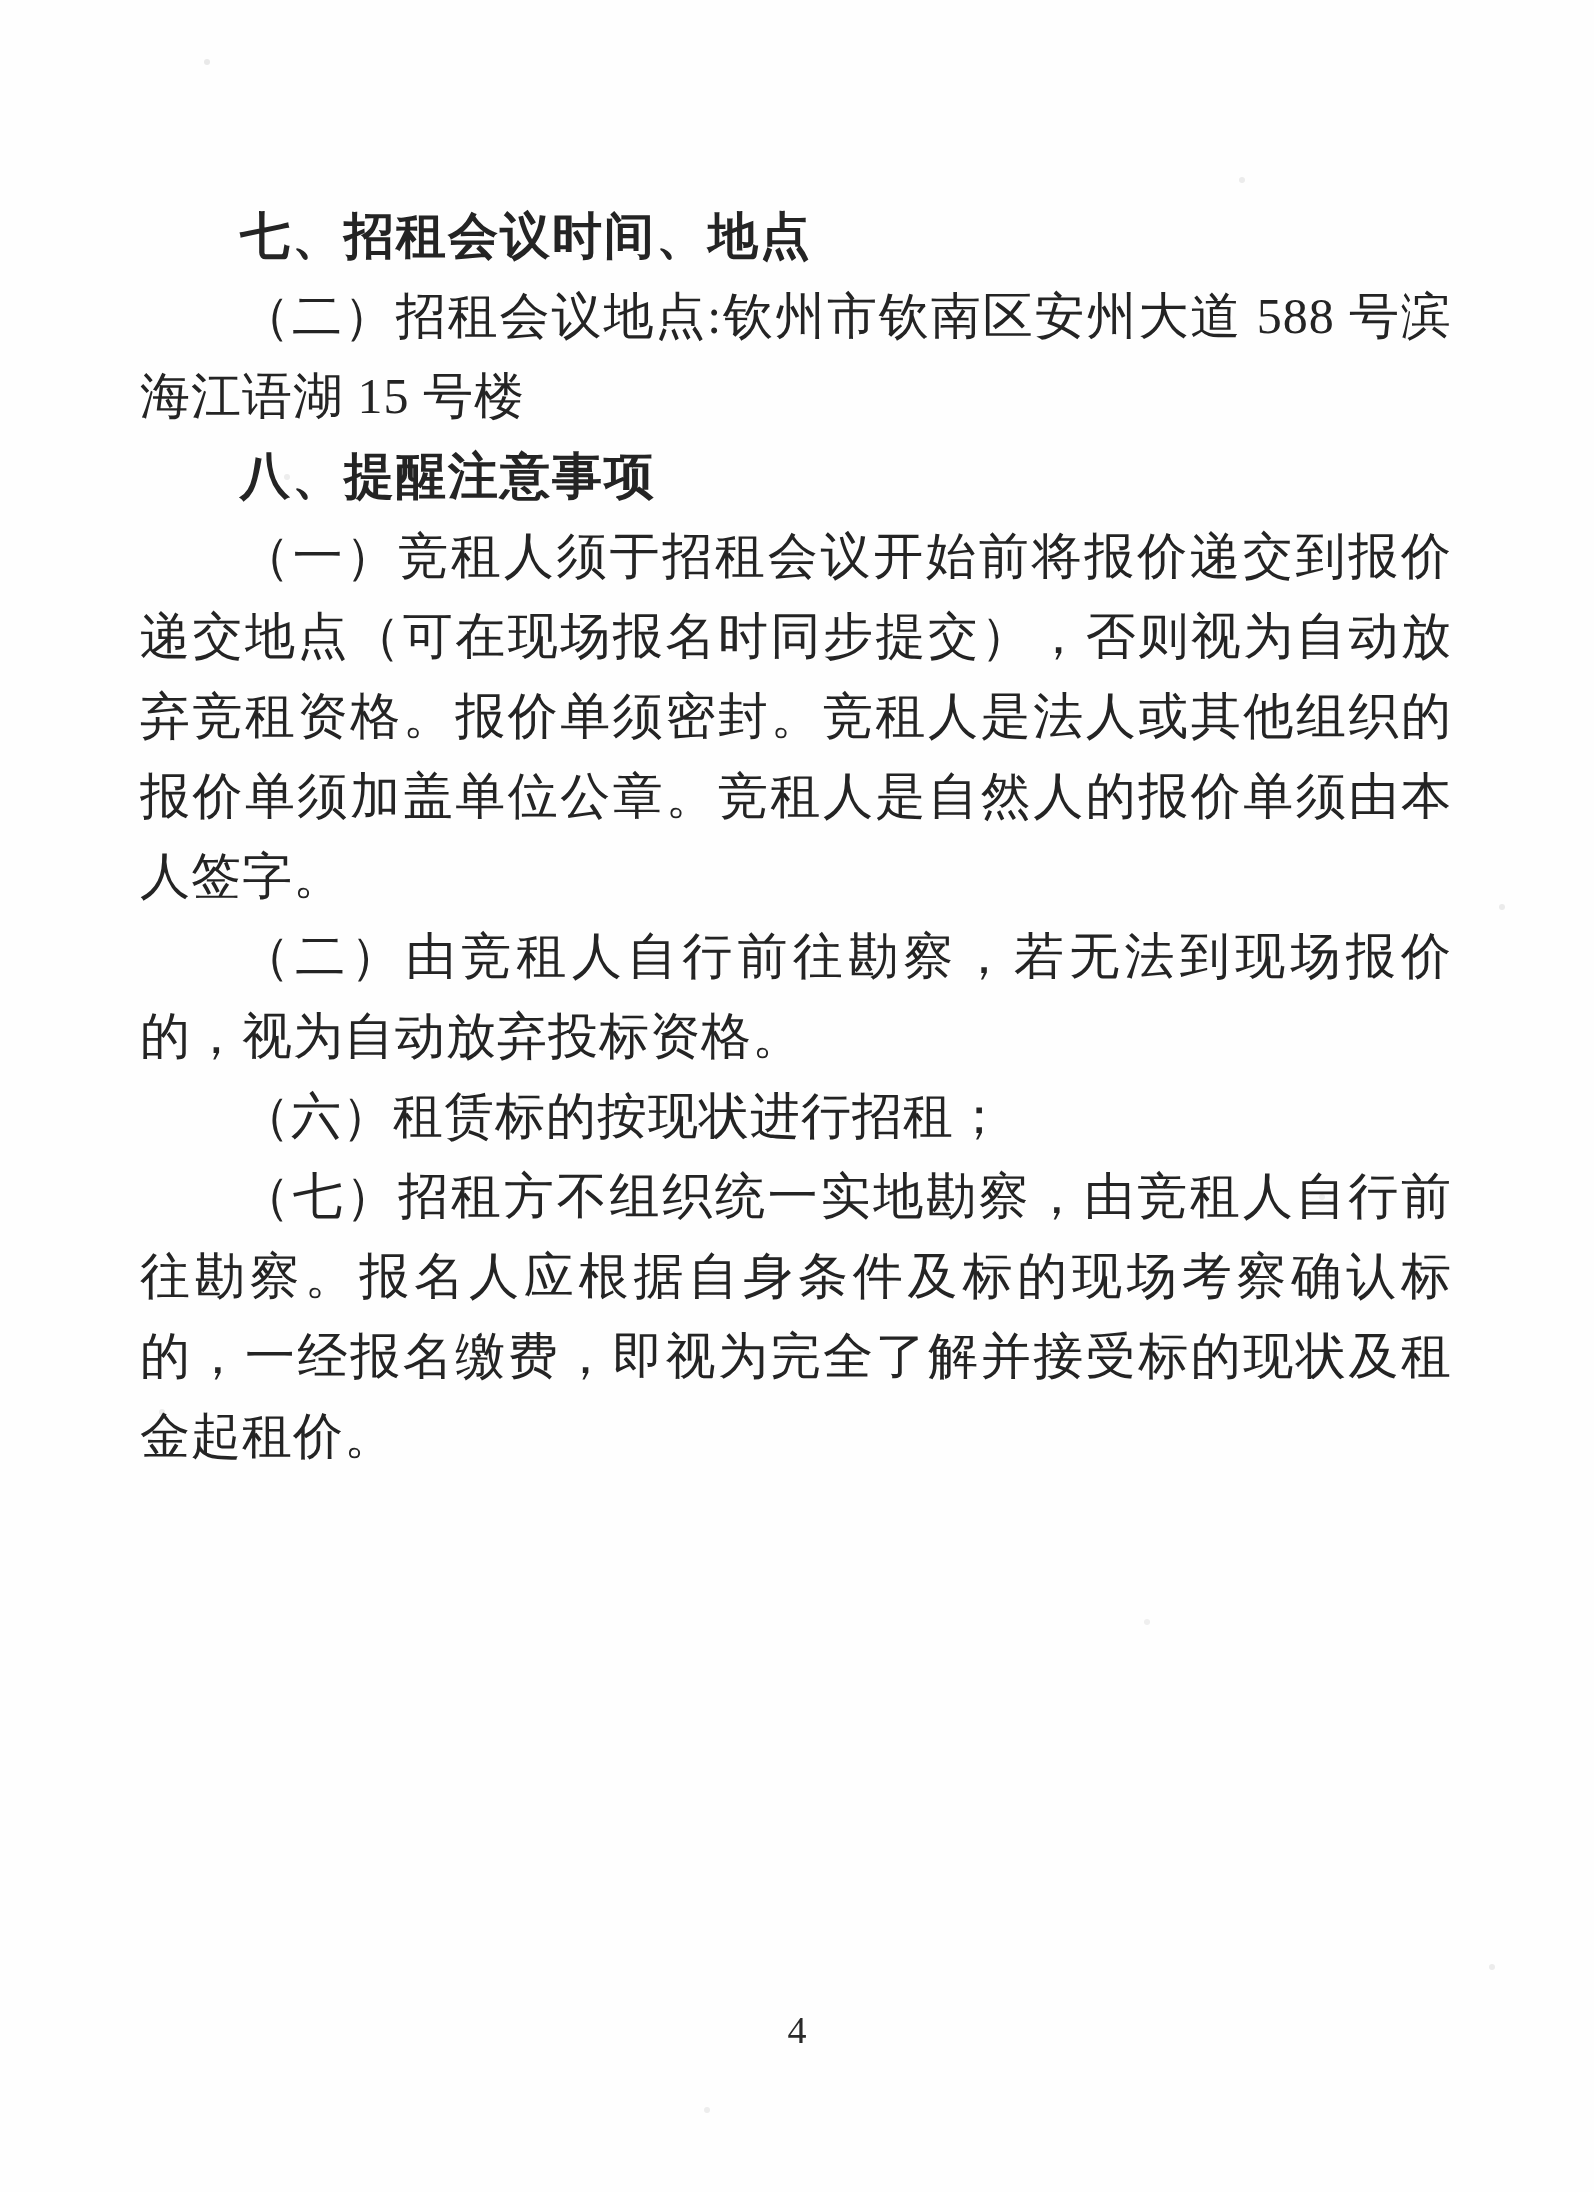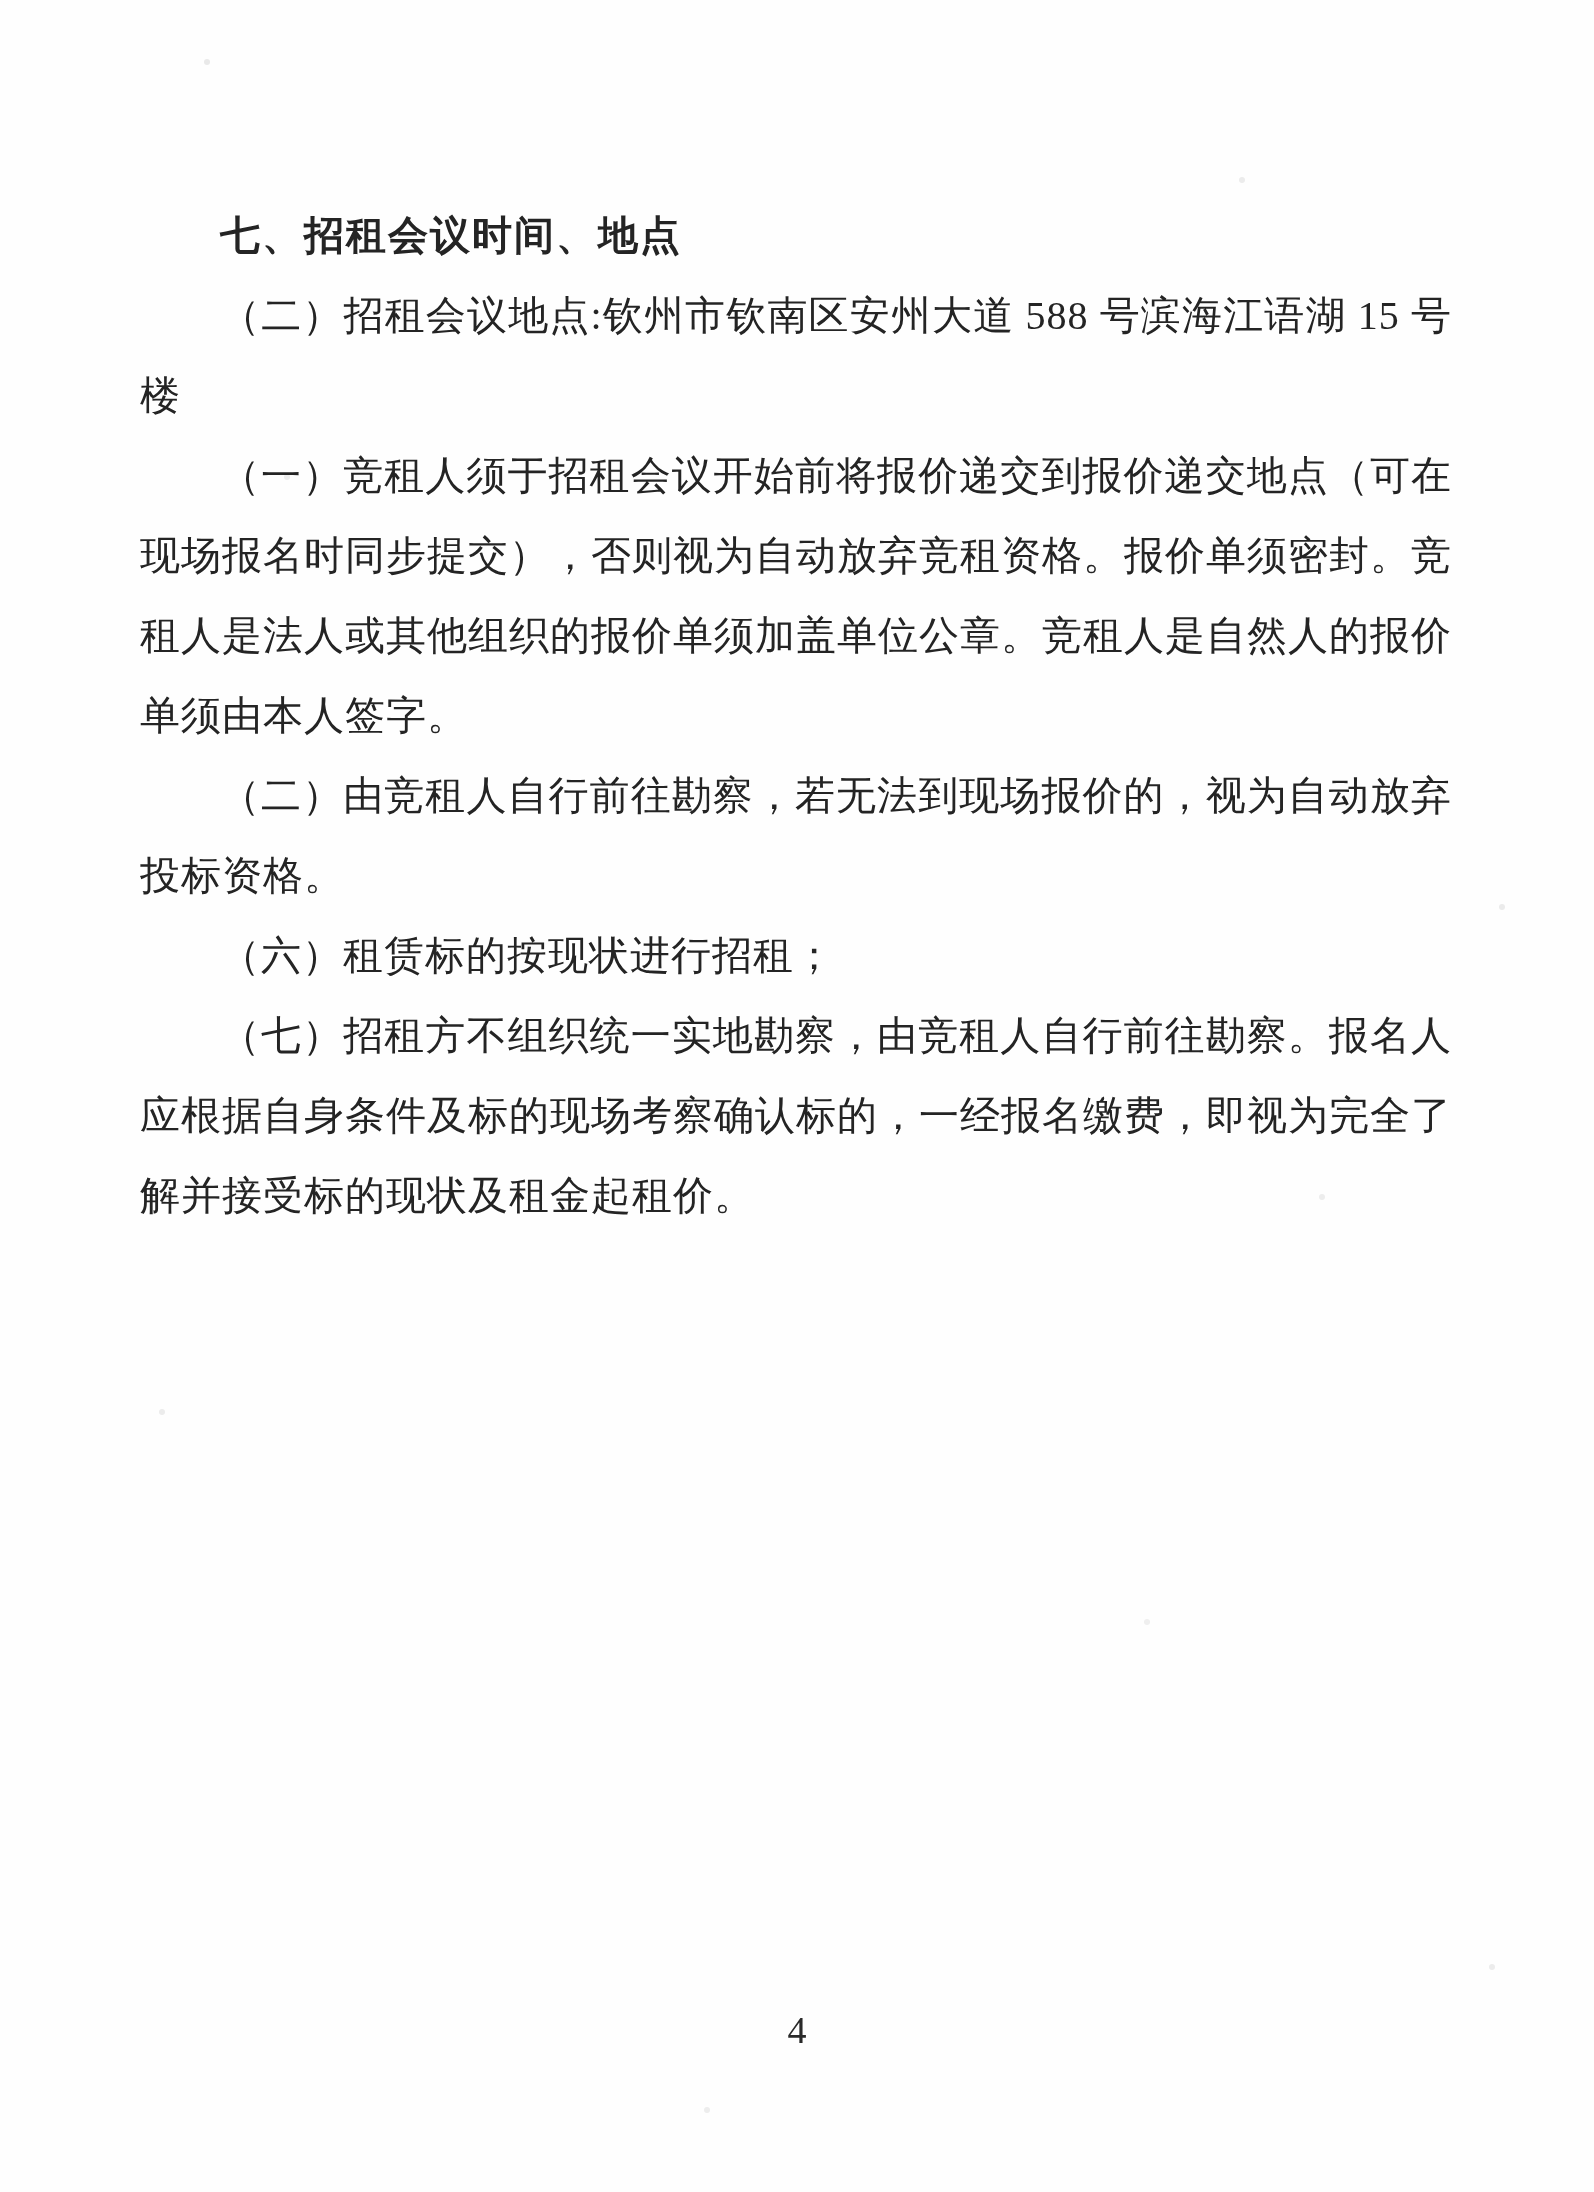--- a/index.html
+++ b/index.html
@@ -18,21 +18,21 @@
     color: #242424;
   }
   .content {
     position: absolute;
     top: 196px;
     left: 140px;
     width: 1312px;
   }
   .para {
     margin: 0;
-    font-size: 40px;
+    font-size: 50px;
     line-height: 80px;
     text-align: justify;
     text-indent: 2em;
     letter-spacing: 1px;
     word-break: break-all;
   }
   .heading {
     font-weight: 700;
     text-align: left;
     letter-spacing: 2px;
@@ -80,20 +80,21 @@
 <div class="page">
   <div class="speckles"></div>
 
   <div class="content">
 
     <p class="para heading">七、招租会议时间、地点</p>
 
 
     <p class="para">（二）招租会议地点:钦州市钦南区安州大道 588 号滨海江语湖 15 号楼</p>
 
+    <p class="para heading">八、提醒注意事项</p>
 
     <p class="para">（一）竞租人须于招租会议开始前将报价递交到报价递交地点（可在现场报名时同步提交），否则视为自动放弃竞租资格。报价单须密封。竞租人是法人或其他组织的报价单须加盖单位公章。竞租人是自然人的报价单须由本人签字。</p>
 
     <p class="para">（二）由竞租人自行前往勘察，若无法到现场报价的，视为自动放弃投标资格。</p>
 
 
 
 
     <p class="para">（六）租赁标的按现状进行招租；</p>
 

